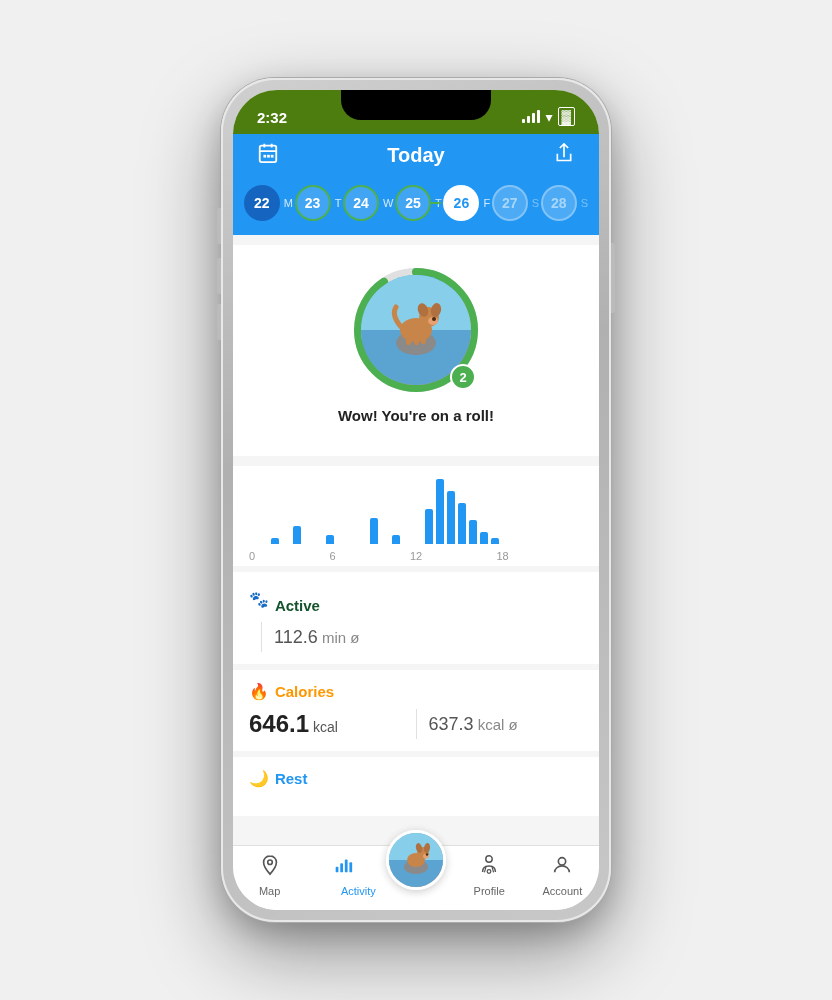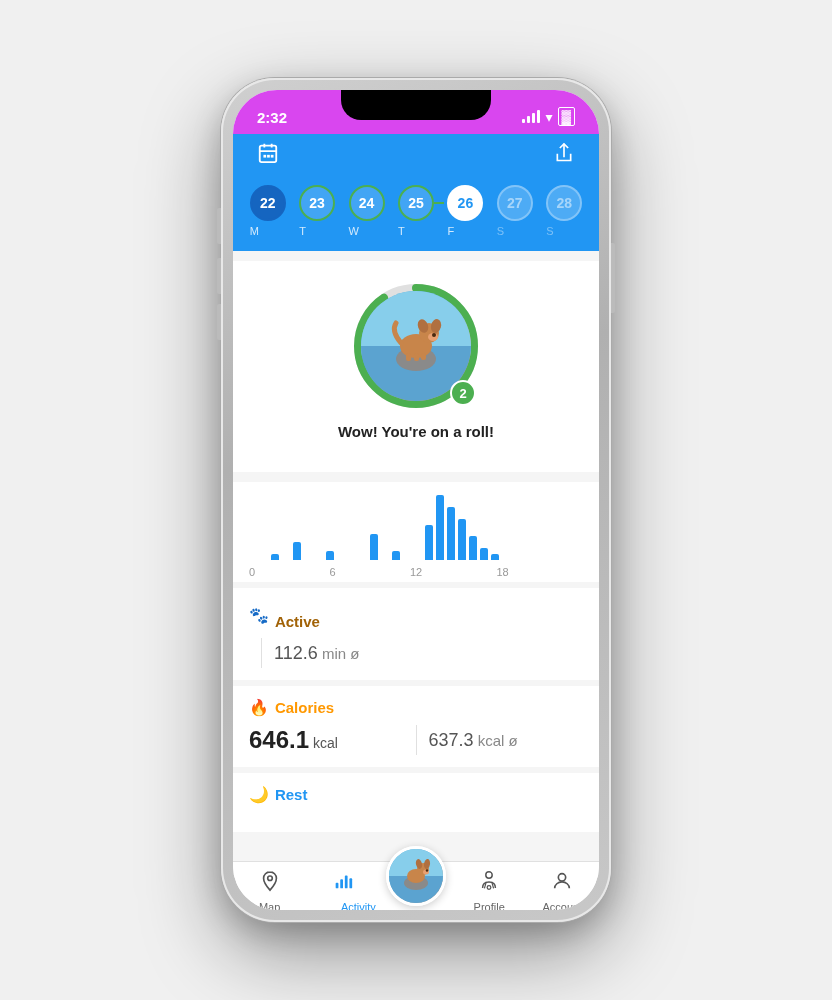--- a/index.html
+++ b/index.html
@@ -49,21 +49,21 @@
     .phone-inner {
       width: 100%;
       height: 100%;
       background: #fff;
       border-radius: 44px;
       overflow: hidden;
       position: relative;
     }
     
     .status-bar {
-      background: #d946ef;
+      background: #4d7c0f;
       height: 44px;
       display: flex;
       align-items: flex-end;
       justify-content: space-between;
       padding: 0 24px 8px;
       position: relative;
     }
     .notch {
       position: absolute;
       top: 0;
@@ -110,21 +110,22 @@
     }
     
     .date-row {
       background: #2196F3;
       display: flex;
       justify-content: space-around;
       padding: 4px 10px 14px;
     }
     .date-item {
       display: flex;
-      flex-direction: column;
+      flex-direction: row;
+      align-items: center;
       gap: 4px;
     }
     .date-circle {
       width: 36px;
       height: 36px;
       border-radius: 50%;
       border: 2.5px solid transparent;
       display: flex;
       align-items: center;
       justify-content: center;
@@ -279,21 +280,21 @@
       display: flex;
       align-items: center;
       gap: 6px;
       margin-bottom: 8px;
     }
     .stat-icon { font-size: 16px; }
     .stat-name {
       font-size: 15px;
       font-weight: 600;
     }
-    .stat-name.green { color: #a16207; margin-top: 13px; }
+    .stat-name.green { color: #14532d; margin-top: 13px; }
     .stat-name.orange { color: #FF9800; }
     .stat-name.blue { color: #2196F3; }
     .stat-values {
       display: flex;
       align-items: center;
     }
     .stat-main {
       flex: 1;
       font-size: 24px;
       font-weight: 700;
@@ -384,20 +385,21 @@
         <svg width="22" height="22" viewBox="0 0 24 24" fill="white">
           <rect x="3" y="4" width="18" height="18" rx="2" ry="2" fill="none" stroke="white" stroke-width="2"></rect>
           <line x1="16" y1="2" x2="16" y2="6" stroke="white" stroke-width="2"></line>
           <line x1="8" y1="2" x2="8" y2="6" stroke="white" stroke-width="2"></line>
           <line x1="3" y1="10" x2="21" y2="10" stroke="white" stroke-width="2"></line>
           <rect x="7" y="14" width="3" height="3" fill="white"></rect>
           <rect x="11" y="14" width="3" height="3" fill="white"></rect>
           <rect x="15" y="14" width="3" height="3" fill="white"></rect>
         </svg>
       </div>
+      <span class="header-title">Today</span>
       <div class="header-icon" style="font-size:18px;color:white;">
         <svg width="20" height="22" viewBox="0 0 24 26" fill="none" stroke="white" stroke-width="2">
           <path d="M12 2 L12 18"></path>
           <path d="M7 7 L12 2 L17 7"></path>
           <path d="M4 14 L4 22 L20 22 L20 14"></path>
         </svg>
       </div>
     </div>
 
     <div class="date-row">

